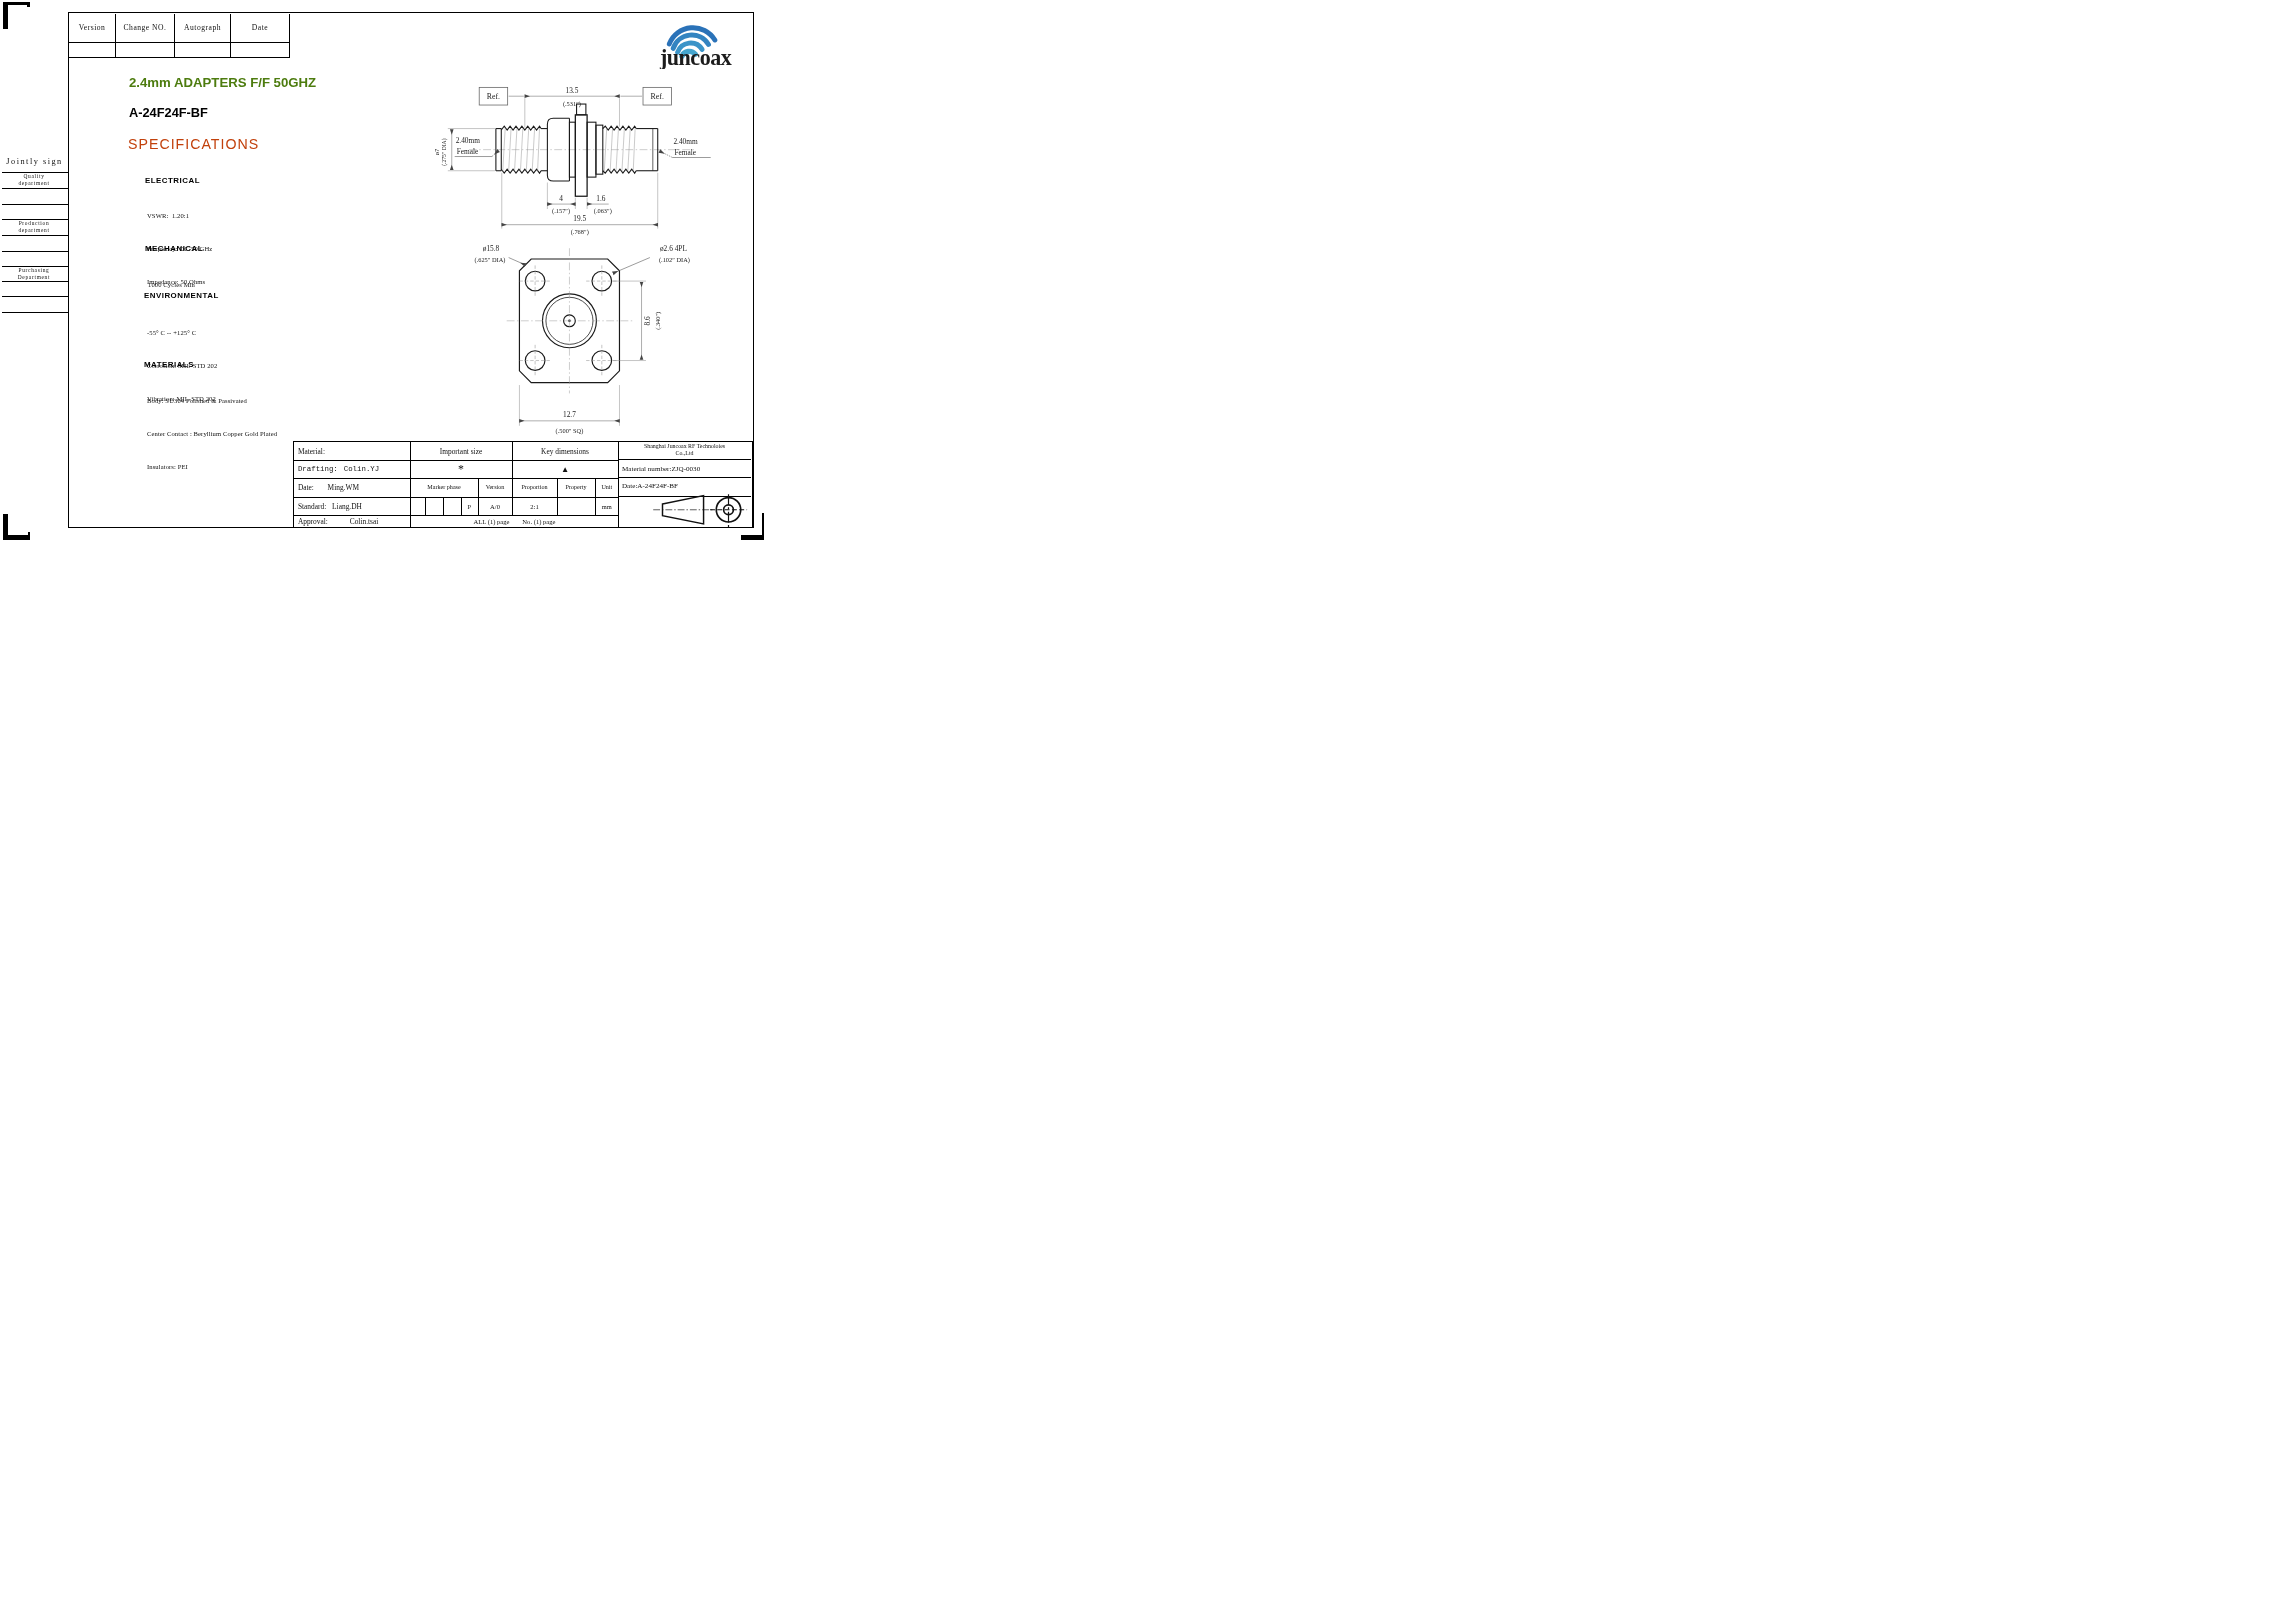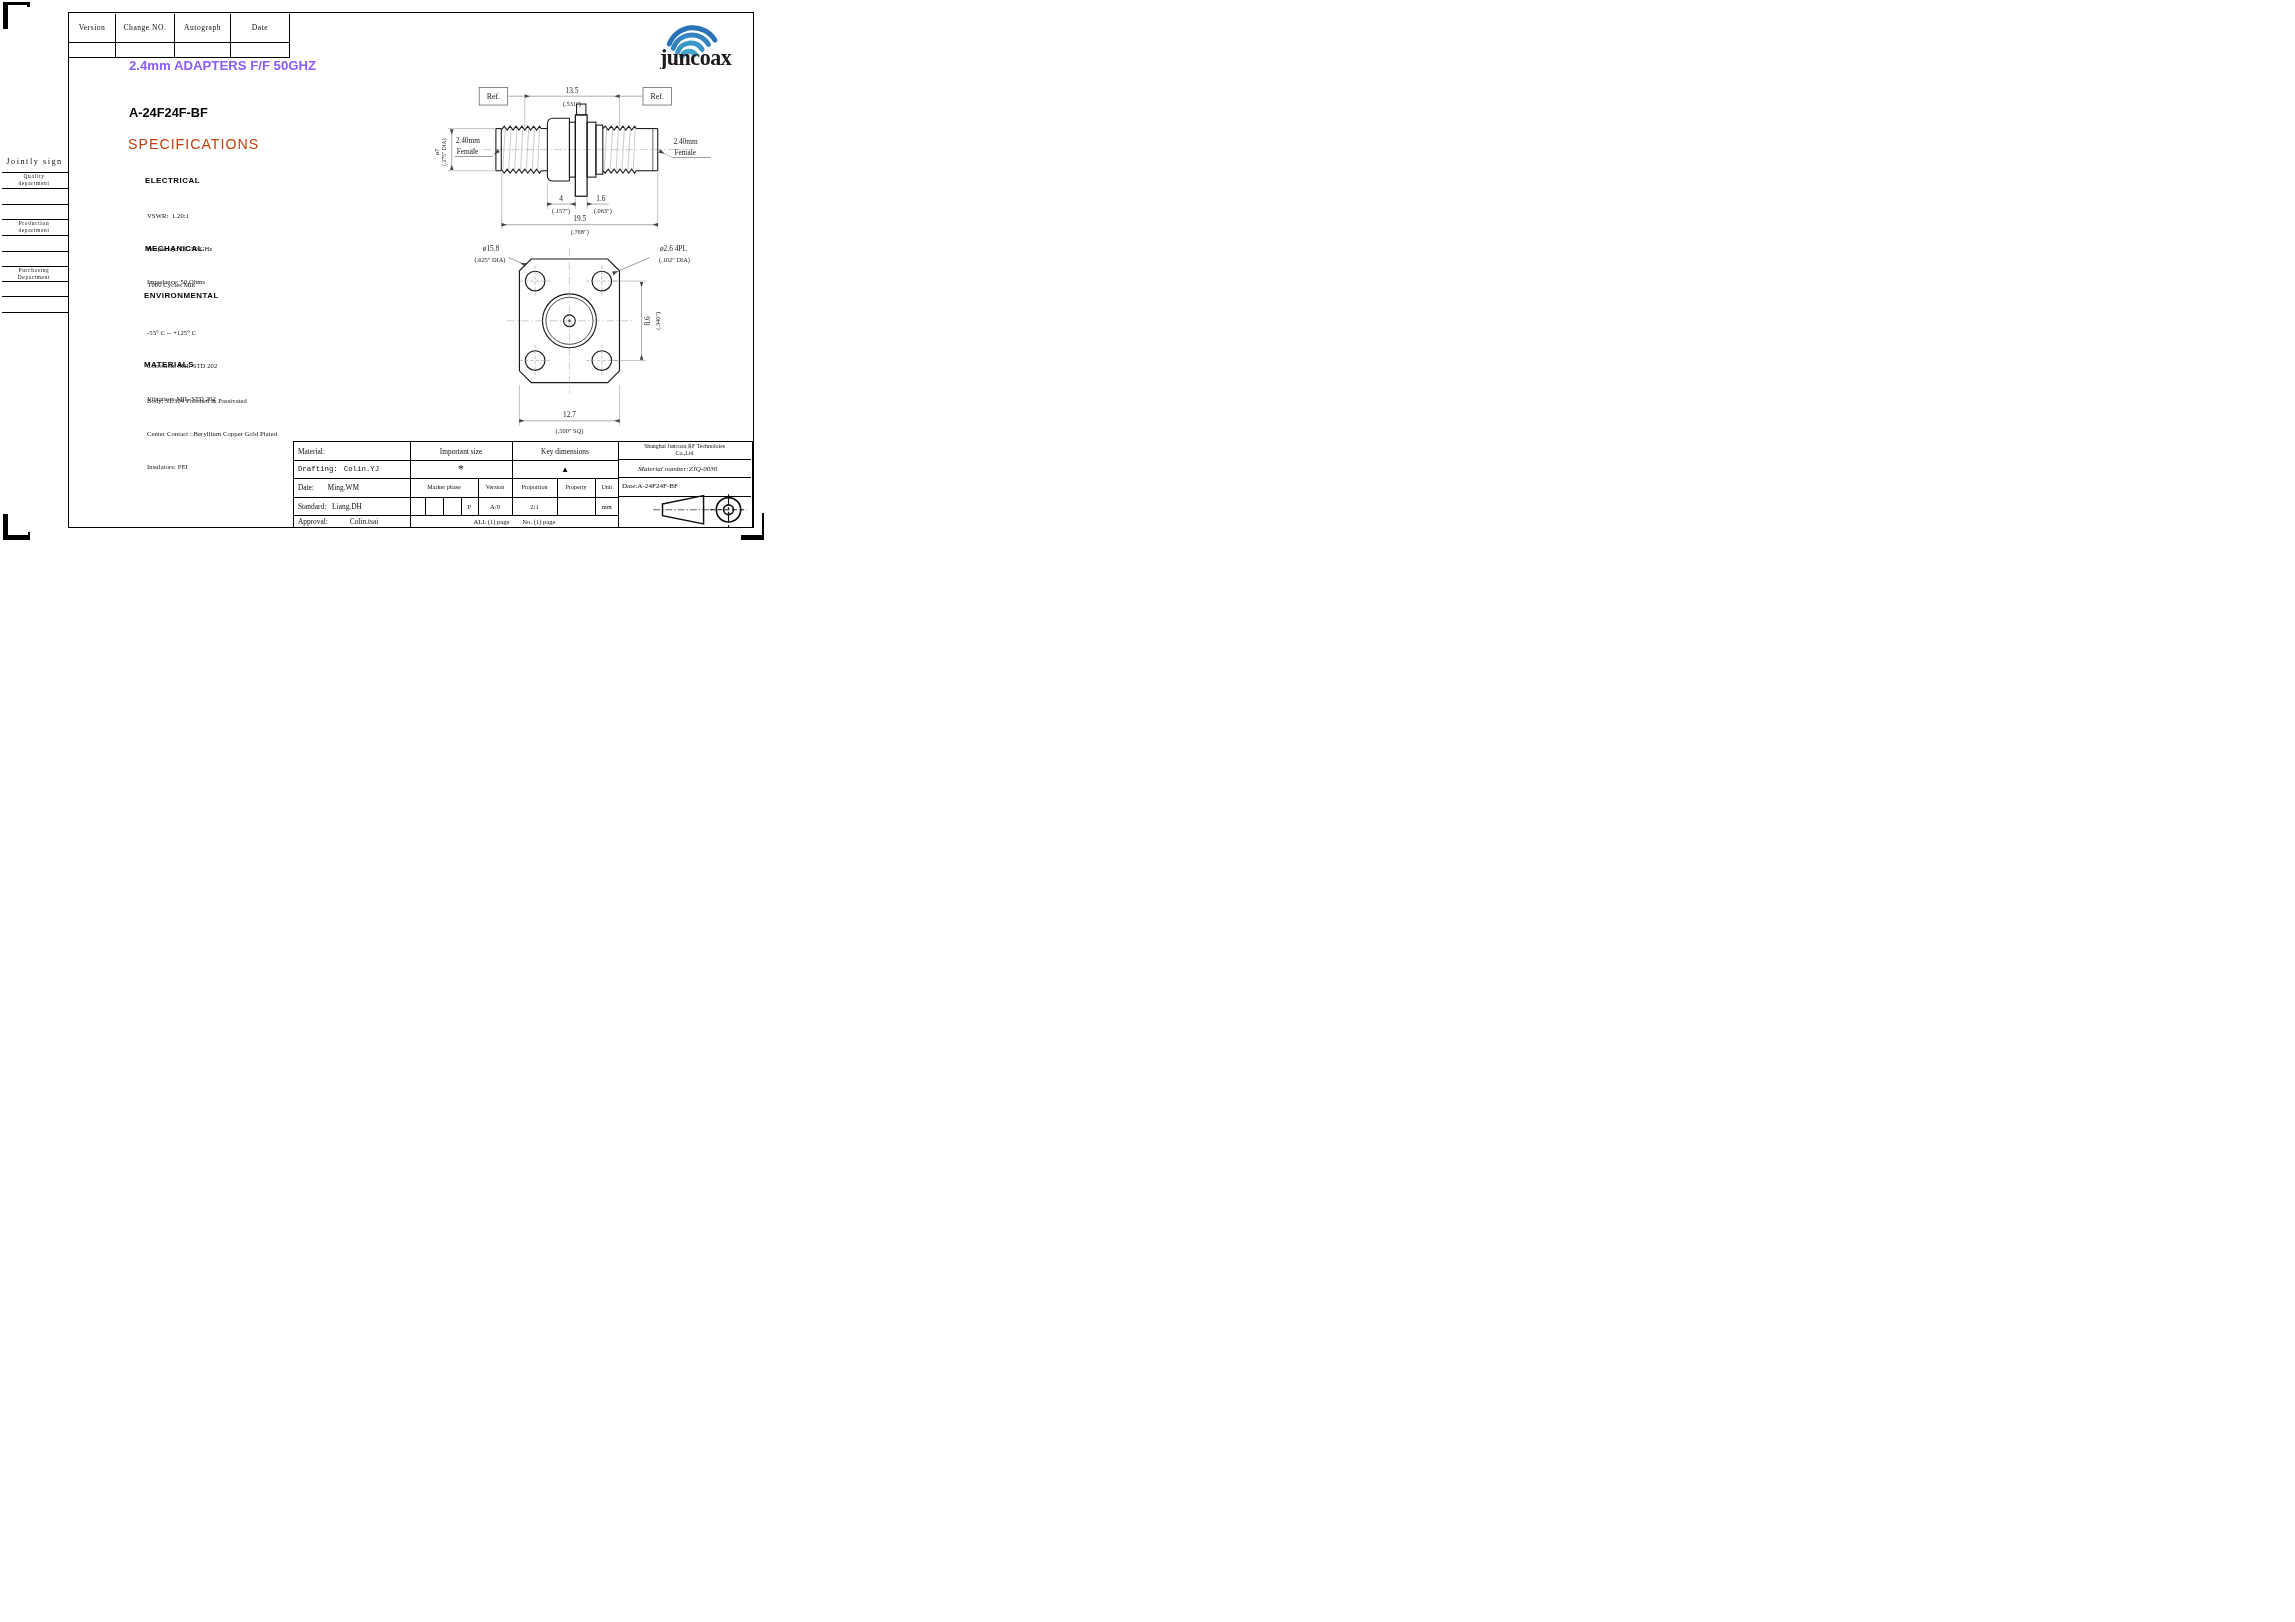--- a/index.html
+++ b/index.html
@@ -11,22 +11,22 @@
   
   .rev{position:absolute;left:69px;top:13.7px;display:grid;
        grid-template-columns:47px 59px 56px 59px;grid-template-rows:29.4px 14.7px;}
   .rev .c{border-right:1.5px solid #000;border-bottom:1.5px solid #000;display:flex;align-items:center;justify-content:center;
           font-size:7.6px;letter-spacing:0.5px;}
   
   .side-line{position:absolute;left:1.5px;width:66px;height:1px;background:#000;}
   .side-txt{position:absolute;left:0;width:68px;text-align:center;line-height:6.9px;font-size:5.4px;letter-spacing:0.7px;}
   .jointly{position:absolute;left:1px;top:157px;width:67px;text-align:center;font-size:8.3px;letter-spacing:1.5px;}
   
-  .t-main{position:absolute;left:129px;top:58px;font-family:"Liberation Sans",sans-serif;
-          font-weight:bold;font-size:13.2px;letter-spacing:0px;color:#8b5cf6;}
+  .t-main{position:absolute;left:129px;top:75px;font-family:"Liberation Sans",sans-serif;
+          font-weight:bold;font-size:13.2px;letter-spacing:0px;color:#4d7c0f;}
   .t-model{position:absolute;left:129px;top:105px;font-family:"Liberation Sans",sans-serif;
            font-weight:bold;font-size:12.8px;color:#000;}
   .t-spec{position:absolute;left:128px;top:136px;font-family:"Liberation Sans",sans-serif;
           font-weight:500;font-size:14.2px;letter-spacing:1px;color:#c2410c;}
   .sec-h{position:absolute;font-family:"Liberation Sans",sans-serif;font-weight:600;
          font-size:7.9px;letter-spacing:0.5px;color:#000;}
   .spec-lines{position:absolute;font-size:6.6px;line-height:11px;white-space:pre;letter-spacing:0.1px;}
   
   .tb{position:absolute;left:293px;top:441px;width:458px;height:85px;border:1.5px solid #000;}
   .tb .vl,.tb .hl{position:absolute;background:#000;}
@@ -319,21 +319,21 @@
       <div>Shanghai Juncoax RF Technoloies</div>
       <div>Co.,Ltd</div>
     </div>
 
     <div class="cell lblval" style="left:3.9px;top:18px;width:108px;height:18px;font-family:Liberation Mono, monospace;">
       <span>Drafting:</span>
       <span class="v">Colin.YJ</span>
     </div>
     <div class="cell ctr" style="left:116px;top:18px;width:102px;height:18px;font-size:11.8px;">*</div>
     <div class="cell ctr" style="left:218px;top:18px;width:106px;height:18px;font-size:8.3px;">▲</div>
-    <div class="cell" style="left:344px;top:17.7px;width:128px;height:17.7px;font-size:7.1px;font-style:italic;">Material number:ZJQ-0030</div>
+    <div class="cell" style="left:328px;top:17.7px;width:128px;height:17.7px;font-size:7.1px;">Material number:ZJQ-0030</div>
 
     <div class="cell lblval" style="left:3.9px;top:36px;width:108px;height:18.6px;">
       <span>Date:</span>
       <span class="v" style="margin-left:13.7px;">Ming.WM</span>
     </div>
     <div class="cell ctr" style="left:116px;top:36px;width:68px;height:18.6px;font-size:6.1px;">Marker phase</div>
     <div class="cell ctr" style="left:184px;top:36px;width:34px;height:18.6px;font-size:6.1px;">Version</div>
     <div class="cell ctr" style="left:218px;top:36px;width:45px;height:18.6px;font-size:6.1px;">Proportion</div>
     <div class="cell ctr" style="left:263px;top:36px;width:38px;height:18.6px;font-size:6.1px;">Property</div>
     <div class="cell ctr" style="left:301px;top:36px;width:23.6px;height:18.6px;font-size:6.1px;">Unit</div>

